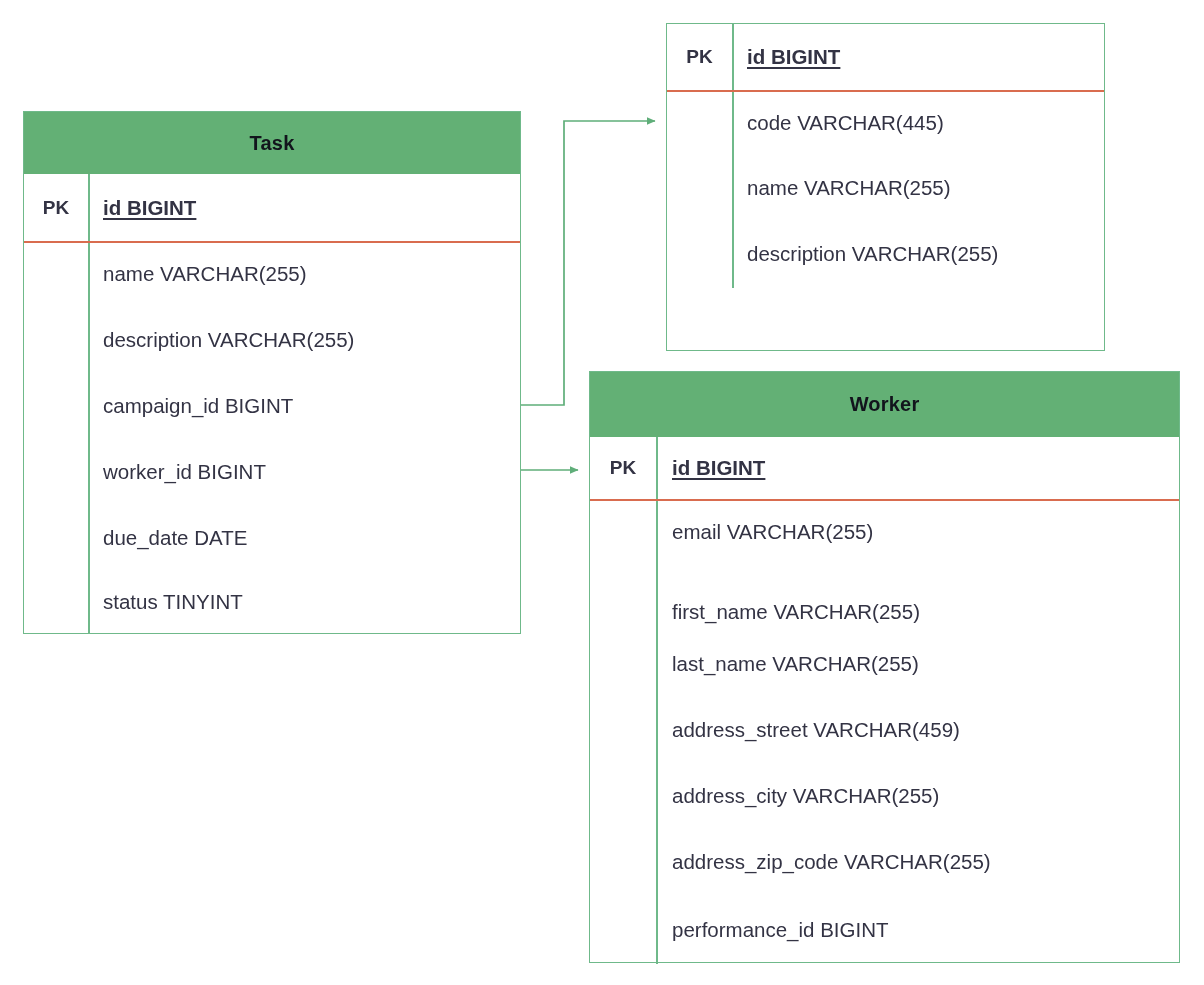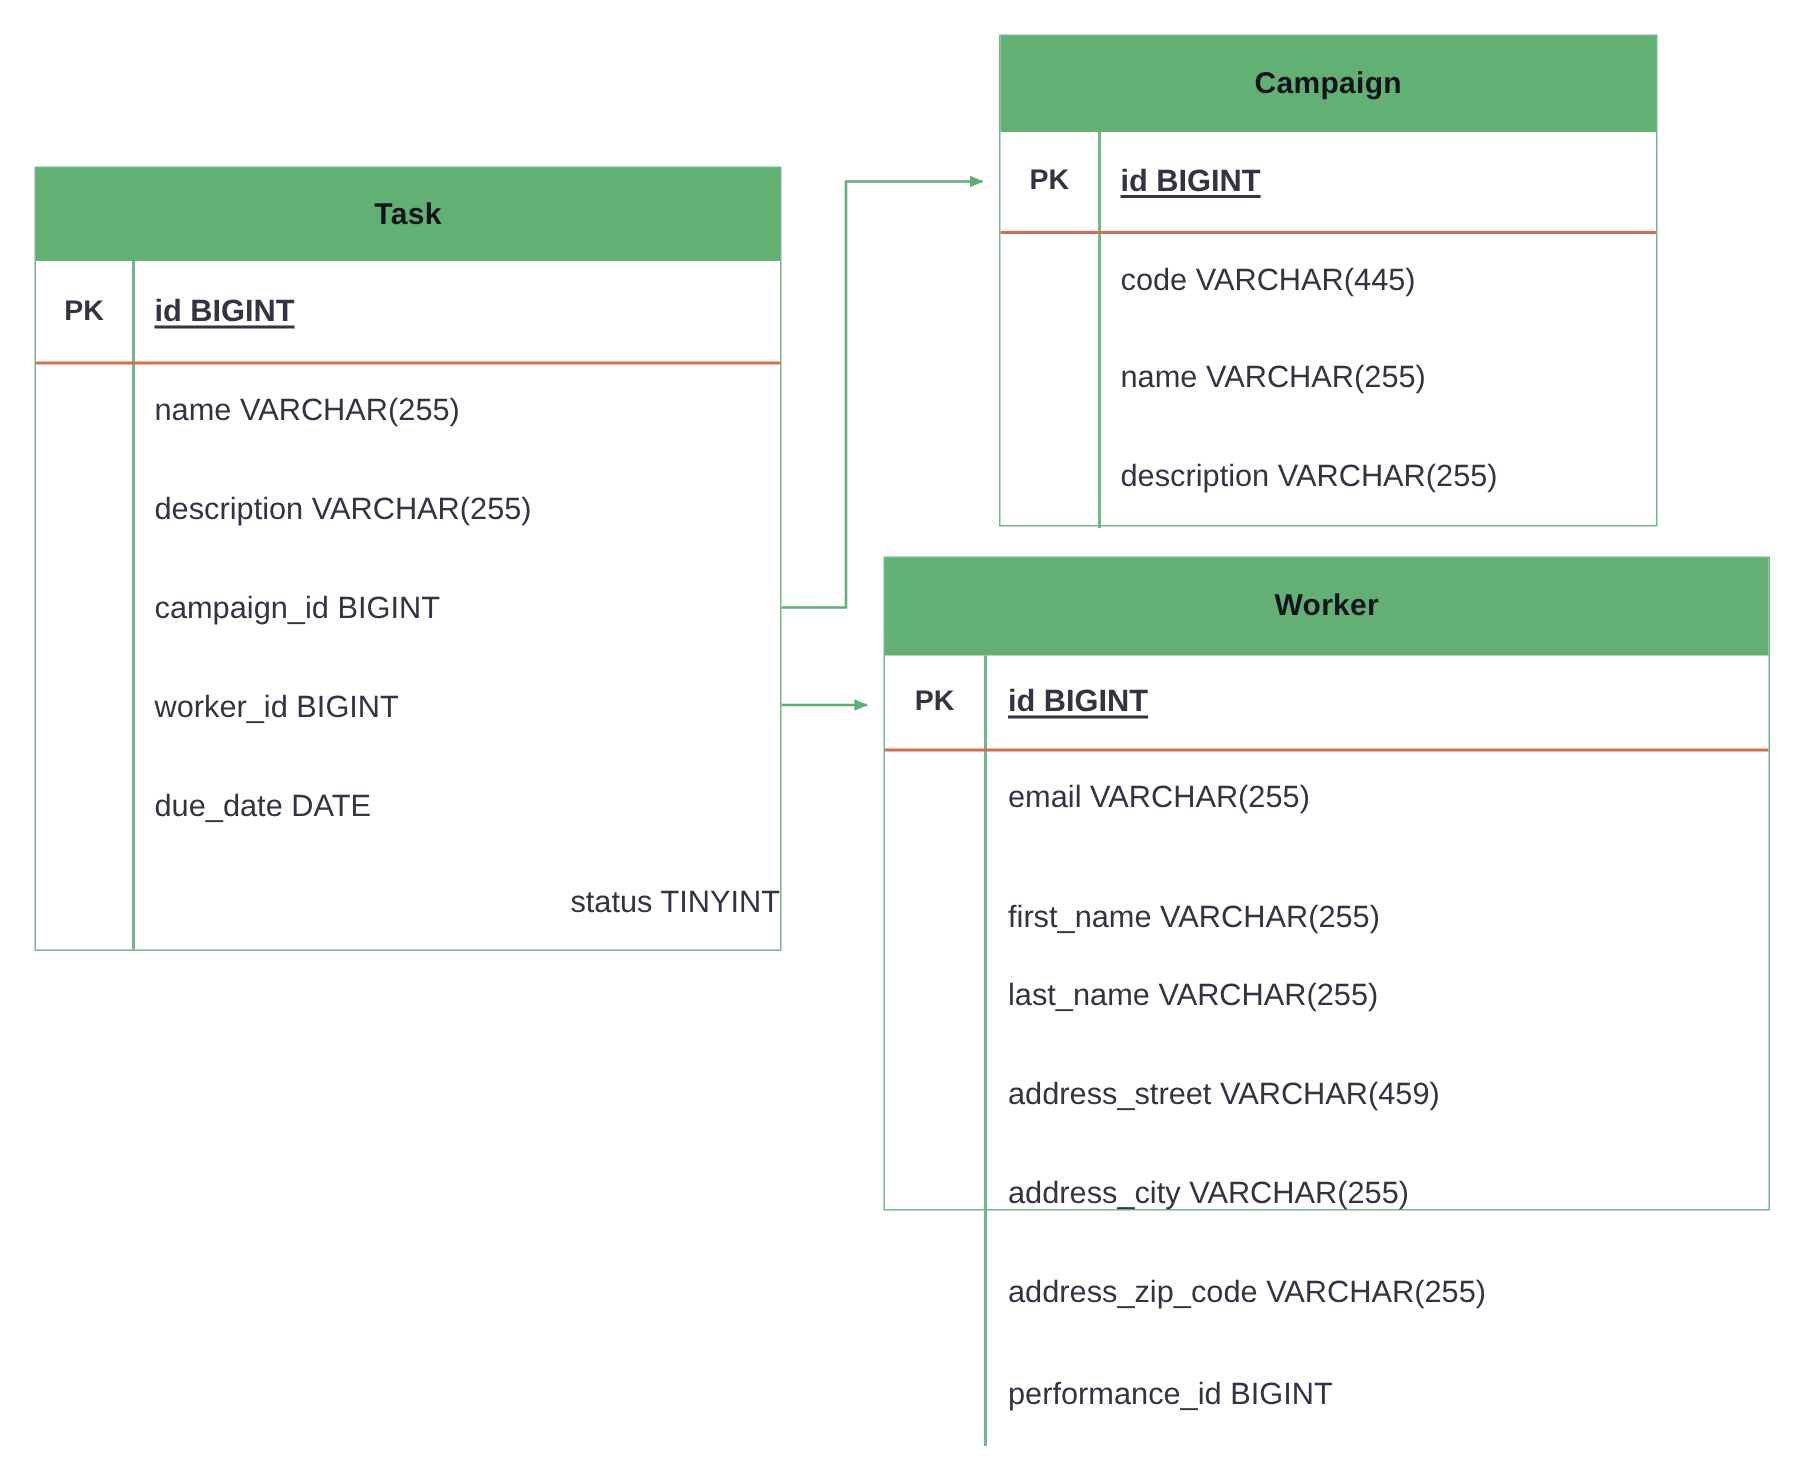--- a/index.html
+++ b/index.html
@@ -144,29 +144,28 @@
       <div class="row" style="top:265px; height:66px;">
         <div class="keycell" style="width:64px;"></div>
         <div class="attrcell" style="padding-left:15px;">worker_id BIGINT</div>
       </div>
 
       <div class="row" style="top:331px; height:66px;">
         <div class="keycell" style="width:64px;"></div>
         <div class="attrcell" style="padding-left:15px;">due_date DATE</div>
       </div>
 
-      <div class="row" style="top:397px; height:62px;text-align:right;">
+      <div class="row" style="top:397px; height:62px;">
         <div class="keycell" style="width:64px;"></div>
         <div class="attrcell" style="padding-left:15px;">status TINYINT</div>
       </div>
     </div>
   </div>
 
   <div class="entity" style="left:666px; top:23px; width:439px; height:328px;">
-    <div class="entity-header" style="height:64px; font-size:20px;">Campaign</div>
     <div class="entity-body" style="height:264px; font-size:20.5px;">
       <div class="key-divider" style="left:65px;"></div>
       <div class="pk-rule" style="top:66px;"></div>
 
       <div class="row pk-row" style="top:0px; height:66px;">
         <div class="keycell" style="width:65px; font-size:19px;">PK</div>
         <div class="attrcell" style="padding-left:15px;">id BIGINT</div>
       </div>
 
       <div class="row" style="top:66px; height:65px;">
@@ -179,21 +178,21 @@
         <div class="attrcell" style="padding-left:15px;">name VARCHAR(255)</div>
       </div>
 
       <div class="row" style="top:196px; height:68px;">
         <div class="keycell" style="width:65px;"></div>
         <div class="attrcell" style="padding-left:15px;">description VARCHAR(255)</div>
       </div>
     </div>
   </div>
 
-  <div class="entity" style="left:589px; top:371px; width:591px; height:436px;">
+  <div class="entity" style="left:589px; top:371px; width:591px; height:592px;">
     <div class="entity-header" style="height:65px; font-size:20px;">Worker</div>
     <div class="entity-body" style="height:527px; font-size:20.5px;">
       <div class="key-divider" style="left:66px;"></div>
       <div class="pk-rule" style="top:62px;"></div>
 
       <div class="row pk-row" style="top:0px; height:62px;">
         <div class="keycell" style="width:66px; font-size:19px;">PK</div>
         <div class="attrcell" style="padding-left:16px;">id BIGINT</div>
       </div>
 

